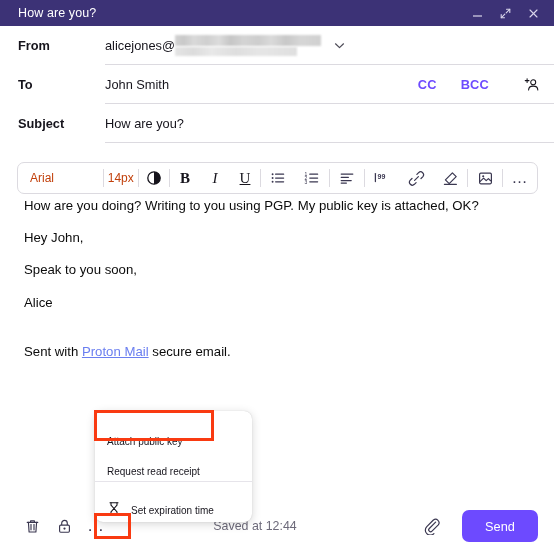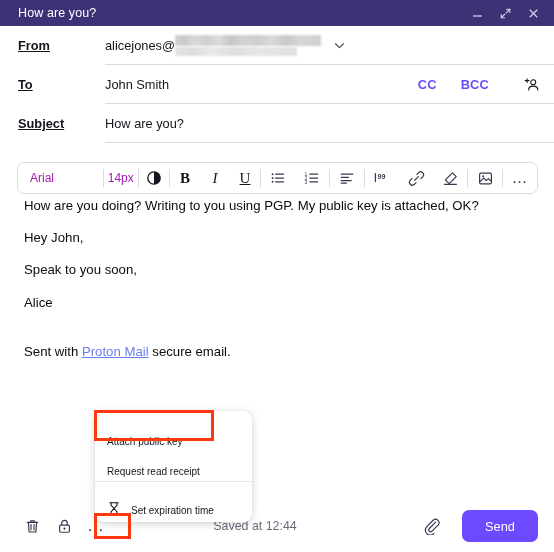--- a/index.html
+++ b/index.html
@@ -57,21 +57,20 @@
     align-items: center;
     height: 39px;
     padding-left: 18px;
   }
   .field-label {
     width: 87px;
     flex: none;
     font-size: 12.8px;
     font-weight: bold;
     color: #16141c;
-    text-decoration: underline;
   }
   .field-body {
     flex: 1;
     height: 39px;
     display: flex;
     align-items: center;
     border-bottom: 1px solid #dcdae0;
     padding-right: 14px;
     position: relative;
   }
@@ -131,21 +130,21 @@
     top: 162px; left: 17px;
     width: 521px; height: 32px;
     border: 1px solid #dcdae0;
     border-radius: 7px;
     background: #ffffff;
     display: flex;
     align-items: center;
   }
   .tb-text {
     font-size: 12px;
-    color: #a21caf;
+    color: #c2410c;
     padding: 0 10px;
     display: flex;
     align-items: center;
     height: 100%;
     white-space: nowrap;
   }
   .tb-font { width: 120px; padding-left: 12px; }
   .tb-size { width: 54px; justify-content: center; padding: 0; }
   .tb-sep {
     width: 1px; height: 18px;

